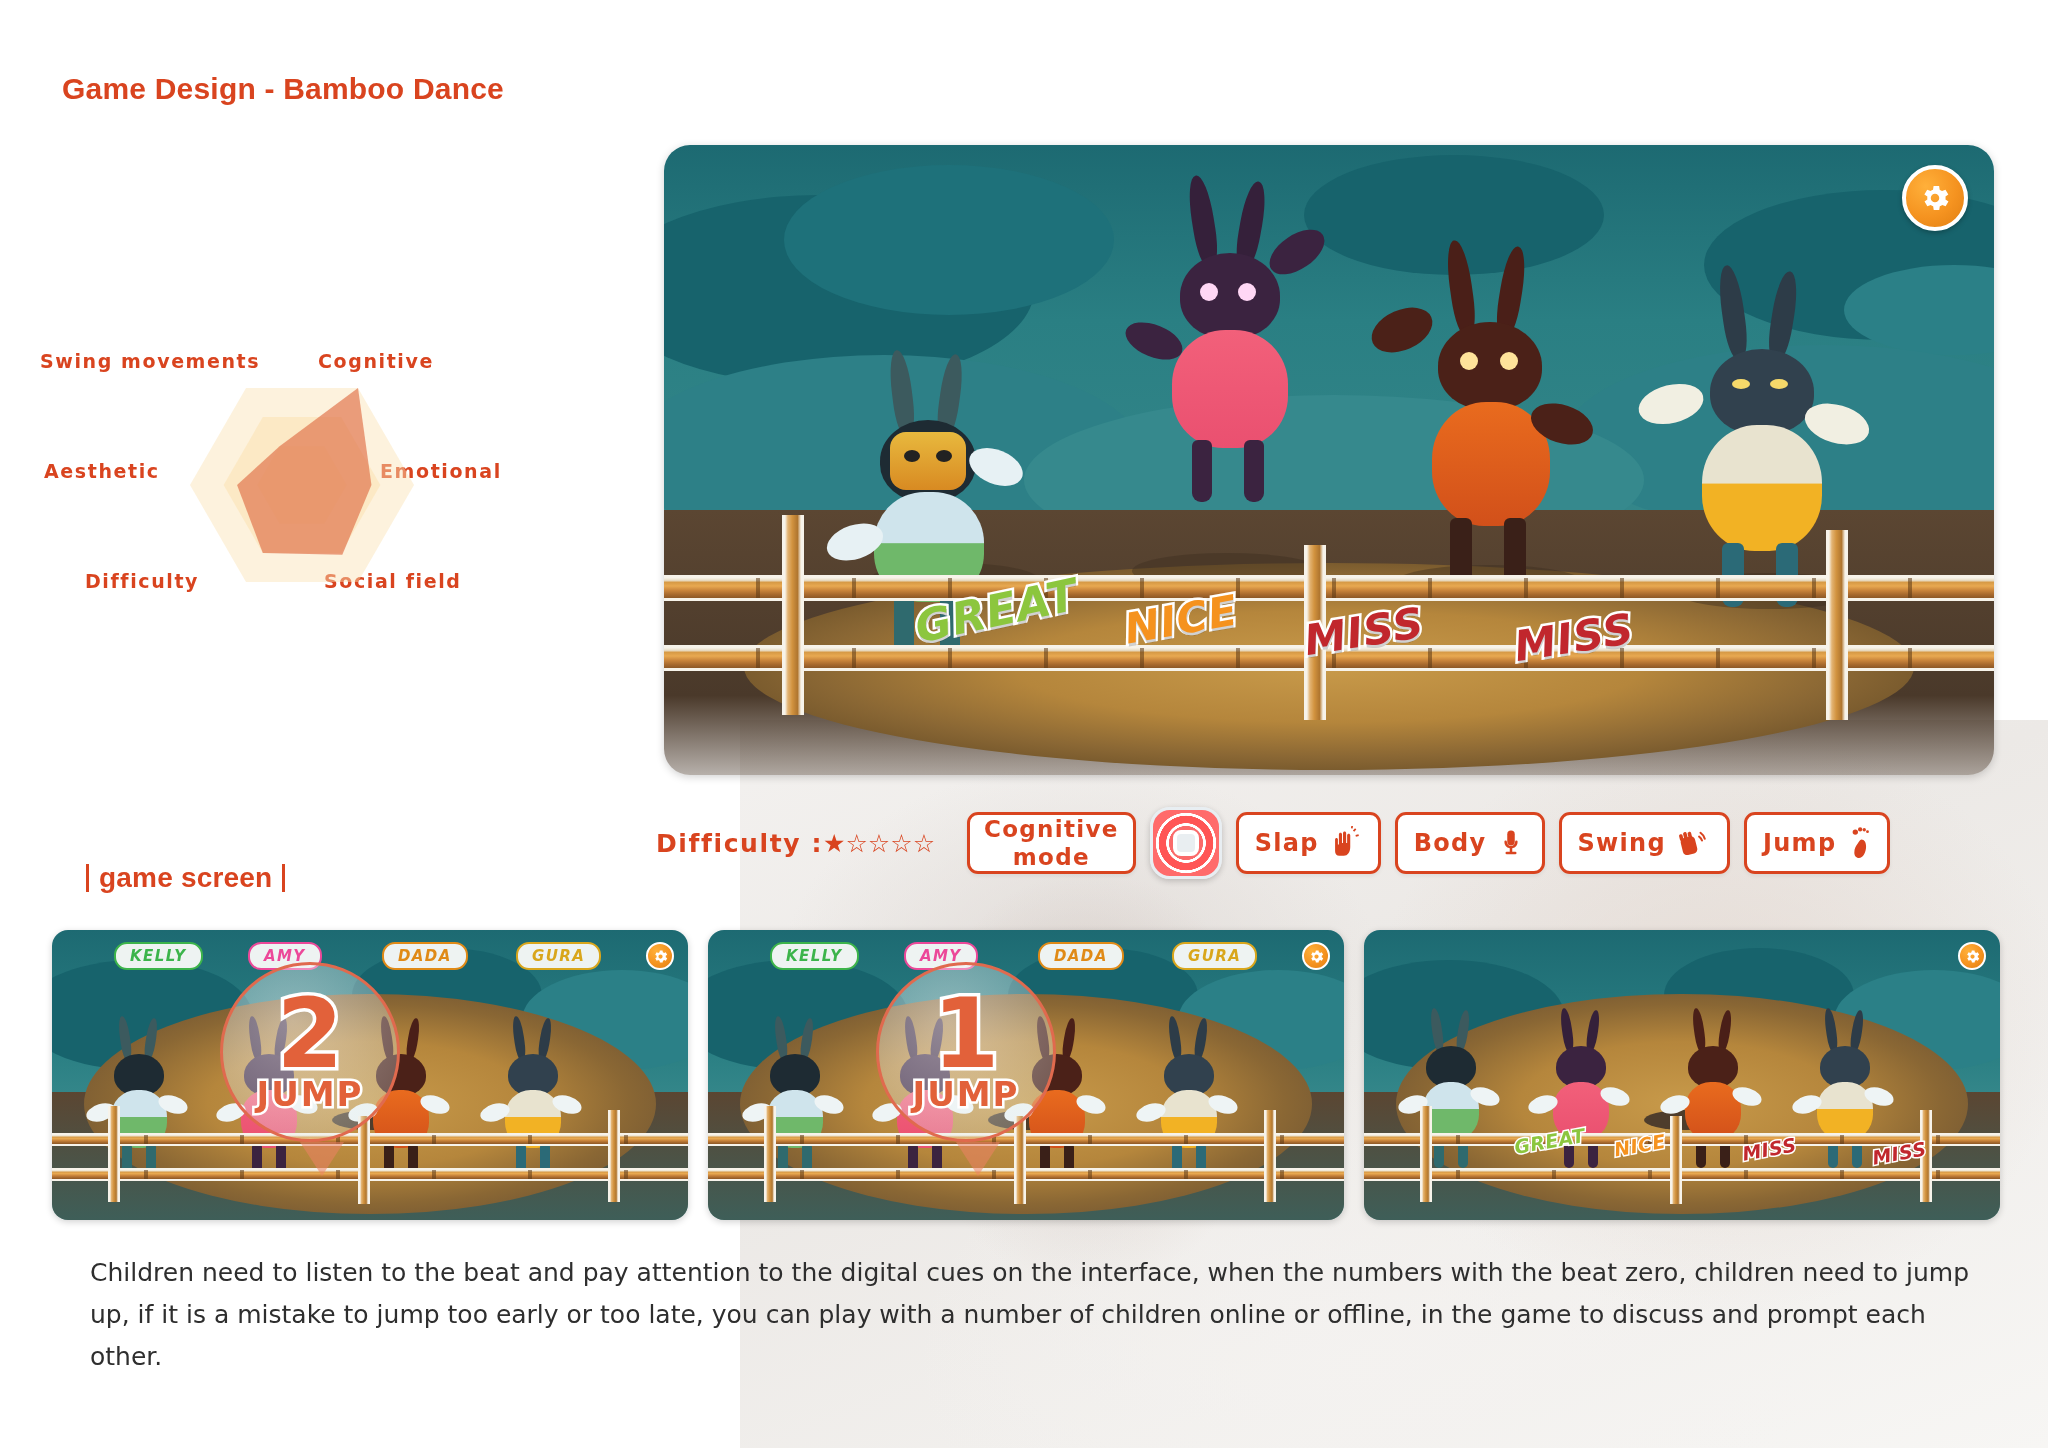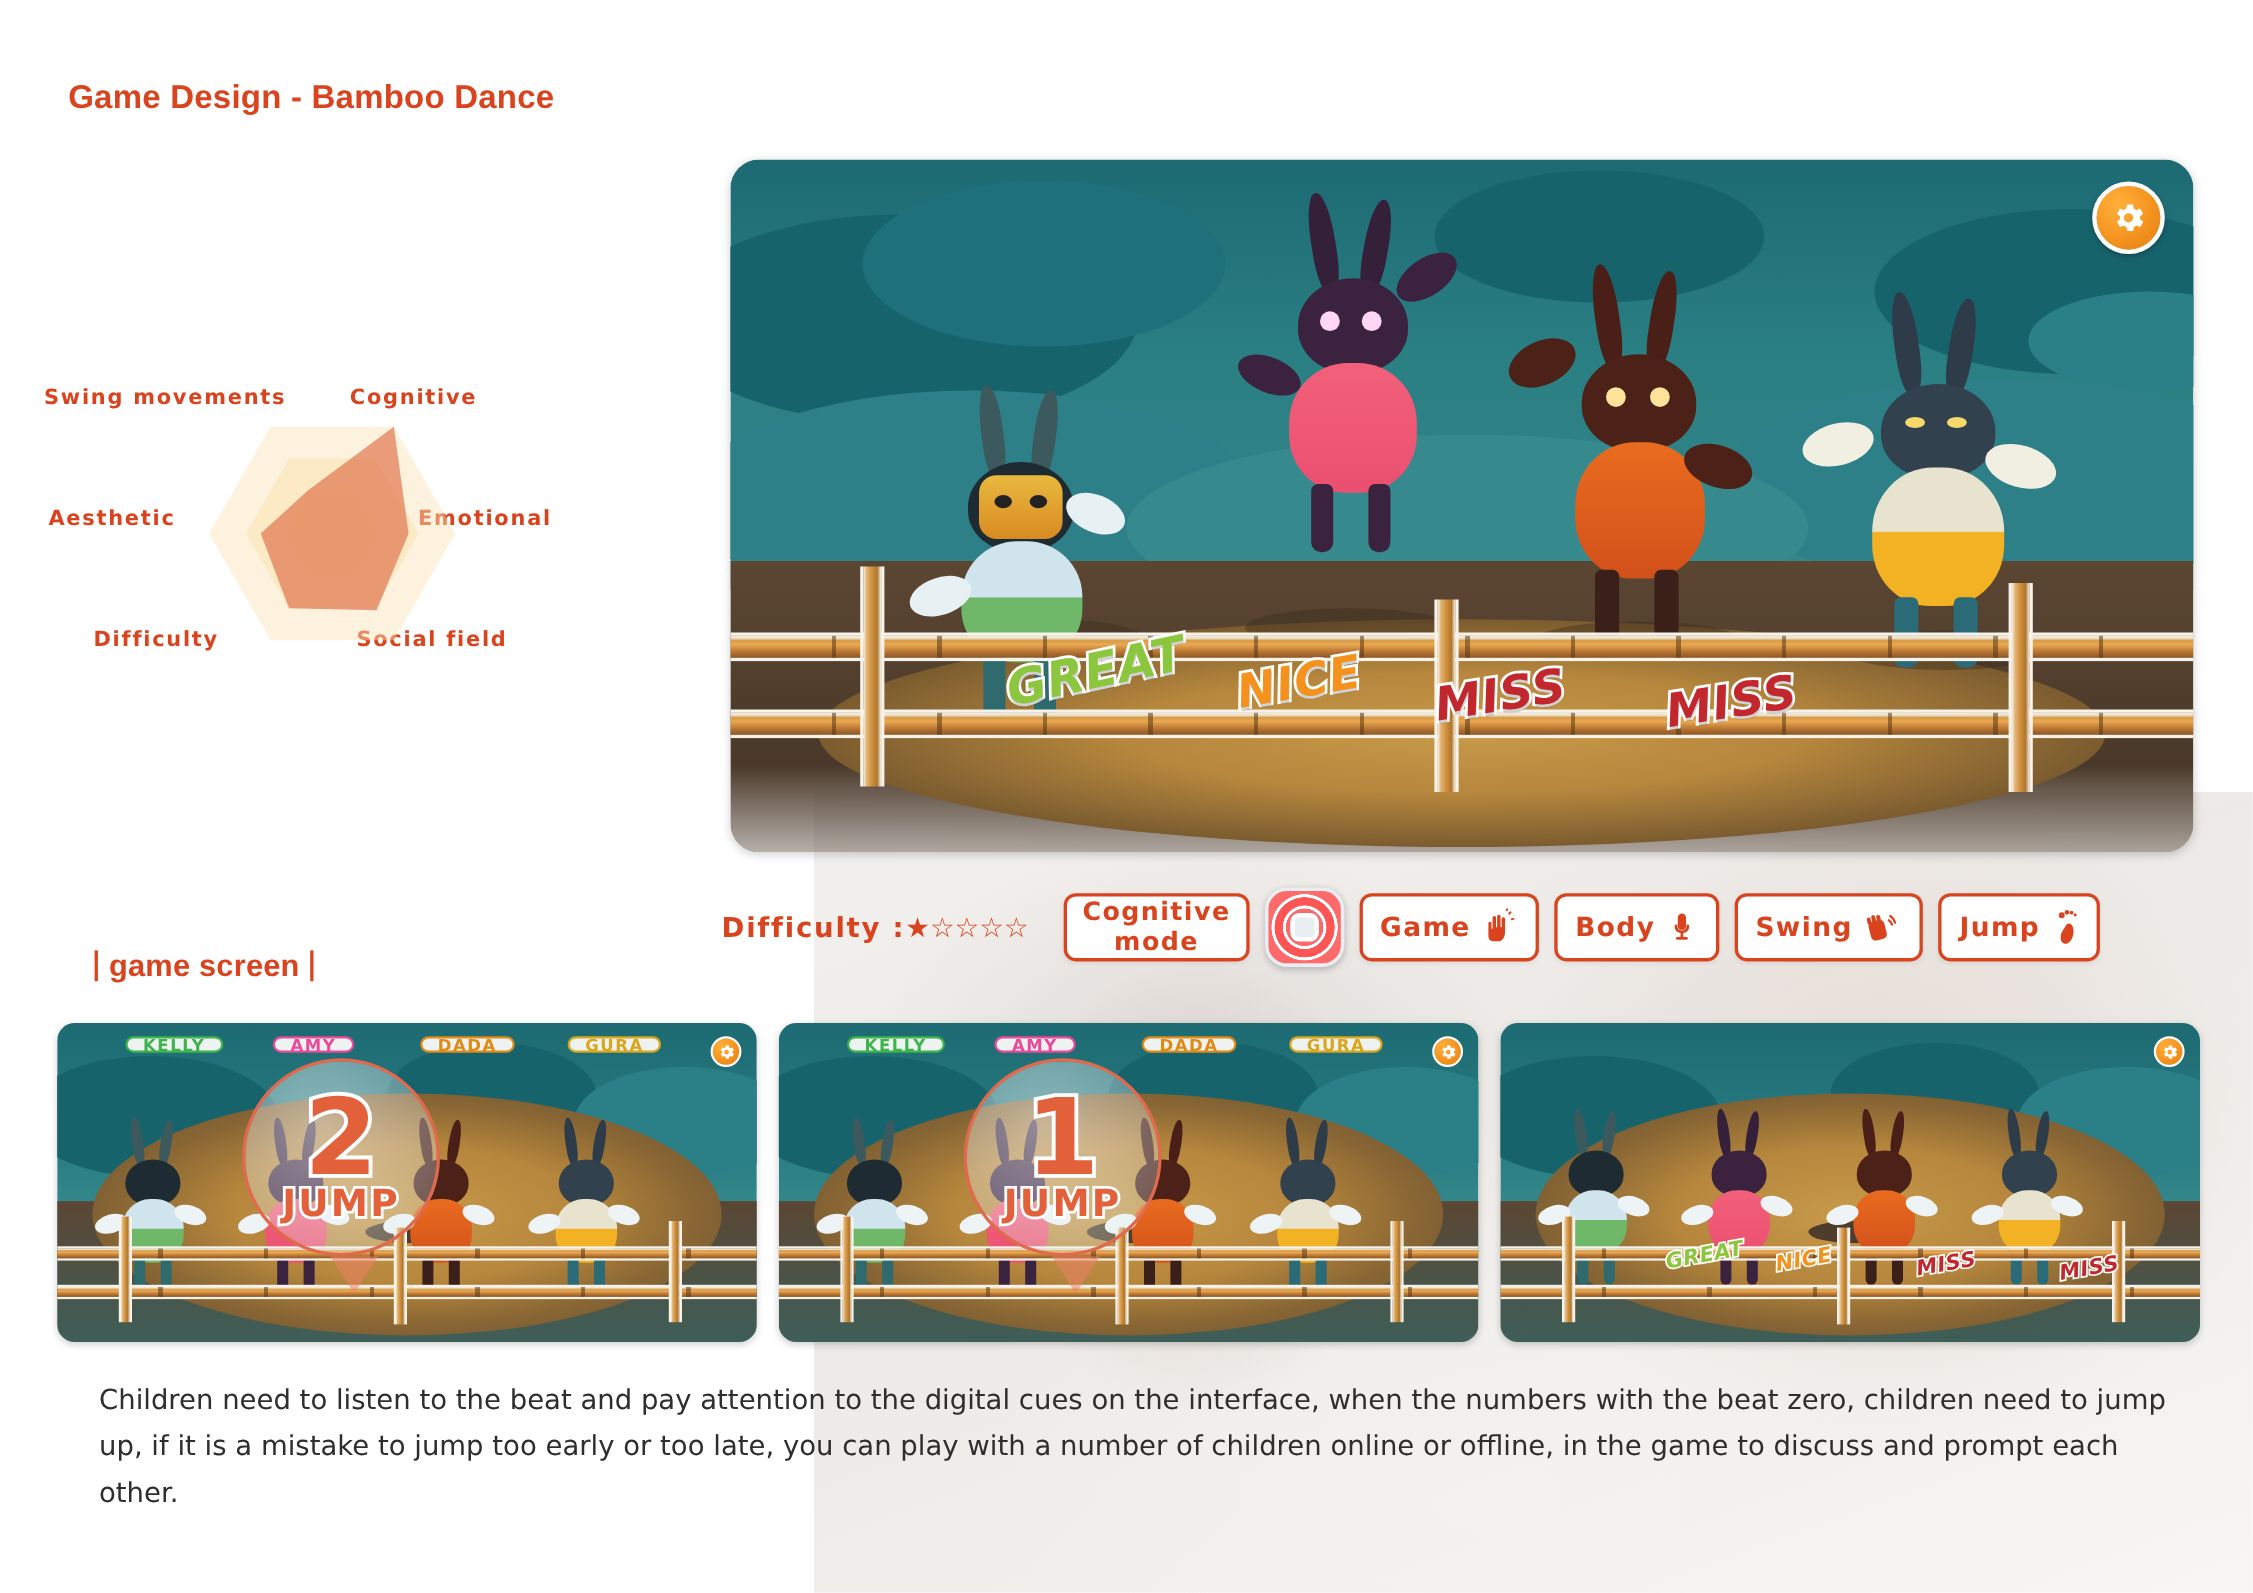--- a/index.html
+++ b/index.html
@@ -150,24 +150,24 @@
   .gs-title .bar{ height:28px; }
 
   
   .thumbs{ position:absolute; left:52px; top:930px; width:1948px; height:290px; z-index:3;
            display:flex; gap:20px;}
   .thumb{
     position:relative; width:636px; height:290px; border-radius:16px; overflow:hidden;
     box-shadow:0 2px 7px rgba(0,0,0,.18);
   }
   .nametag{
-    position:absolute; top:12px; height:15px; border-radius:13px;
+    position:absolute; top:12px; height:28px; border-radius:13px;
     background:#eef3f2; display:flex; align-items:center; justify-content:center;
     font-family:"DejaVu Sans", sans-serif; font-weight:bold; font-size:15px;
-    letter-spacing:1.4px; padding:0 14px;
+    letter-spacing:1.4px; padding:0 14px;font-style:italic;
   }
   .bubble{
     position:absolute; border-radius:50%;
     background:radial-gradient(circle at 40% 32%, rgba(255,255,255,.48), rgba(230,240,240,.30) 70%, rgba(220,232,232,.22) 100%);
     border:3px solid #e06a4e; display:flex; flex-direction:column;
     align-items:center; justify-content:center;
   }
   .bubble .num{
     font-family:"DejaVu Sans", sans-serif; font-weight:bold; font-size:96px; line-height:88px;
     color:#e2613a; -webkit-text-stroke:7px #ffffff; paint-order:stroke fill;
@@ -331,21 +331,21 @@
   <div class="mode-btn two-line">
     <span>Cognitive</span>
     <span>mode</span>
   </div>
 
   <div class="ctrl-icon">
     <div class="inner"></div>
   </div>
 
   <div class="mode-btn">
-    <span>Game</span>
+    <span>Slap</span>
     <svg width="34" height="34" viewBox="0 0 24 24">
       <path fill="#d9441f" d="M8 21c-2 0-3-1.4-3-3.2V9.6c0-.6.5-1.1 1-1.1s1 .5 1 1.1V13h.7V5.8c0-.6.5-1.1 1.1-1.1s1.1.5 1.1 1.1V12h.7V5c0-.6.5-1.1 1.1-1.1S12.8 4.4 12.8 5v7h.7V6.6c0-.6.5-1.1 1.1-1.1s1.1.5 1.1 1.1v8.2c0 3.6-1.7 6.2-4.6 6.2z"></path>
       <path fill="#d9441f" d="M17.6 3.2l1.5-1.6.9.9-1.5 1.6zM19.4 6.3l2.1-.5.3 1.2-2.1.5zM16.2 1.5l.3-2.1 1.2.2-.3 2.1z"></path>
     </svg>
   </div>
 
   <div class="mode-btn">
     <span>Body</span>
     <svg width="30" height="34" viewBox="0 0 24 24">
       <path fill="#d9441f" d="M12 14a3 3 0 0 0 3-3V5a3 3 0 0 0-6 0v6a3 3 0 0 0 3 3z"></path>

